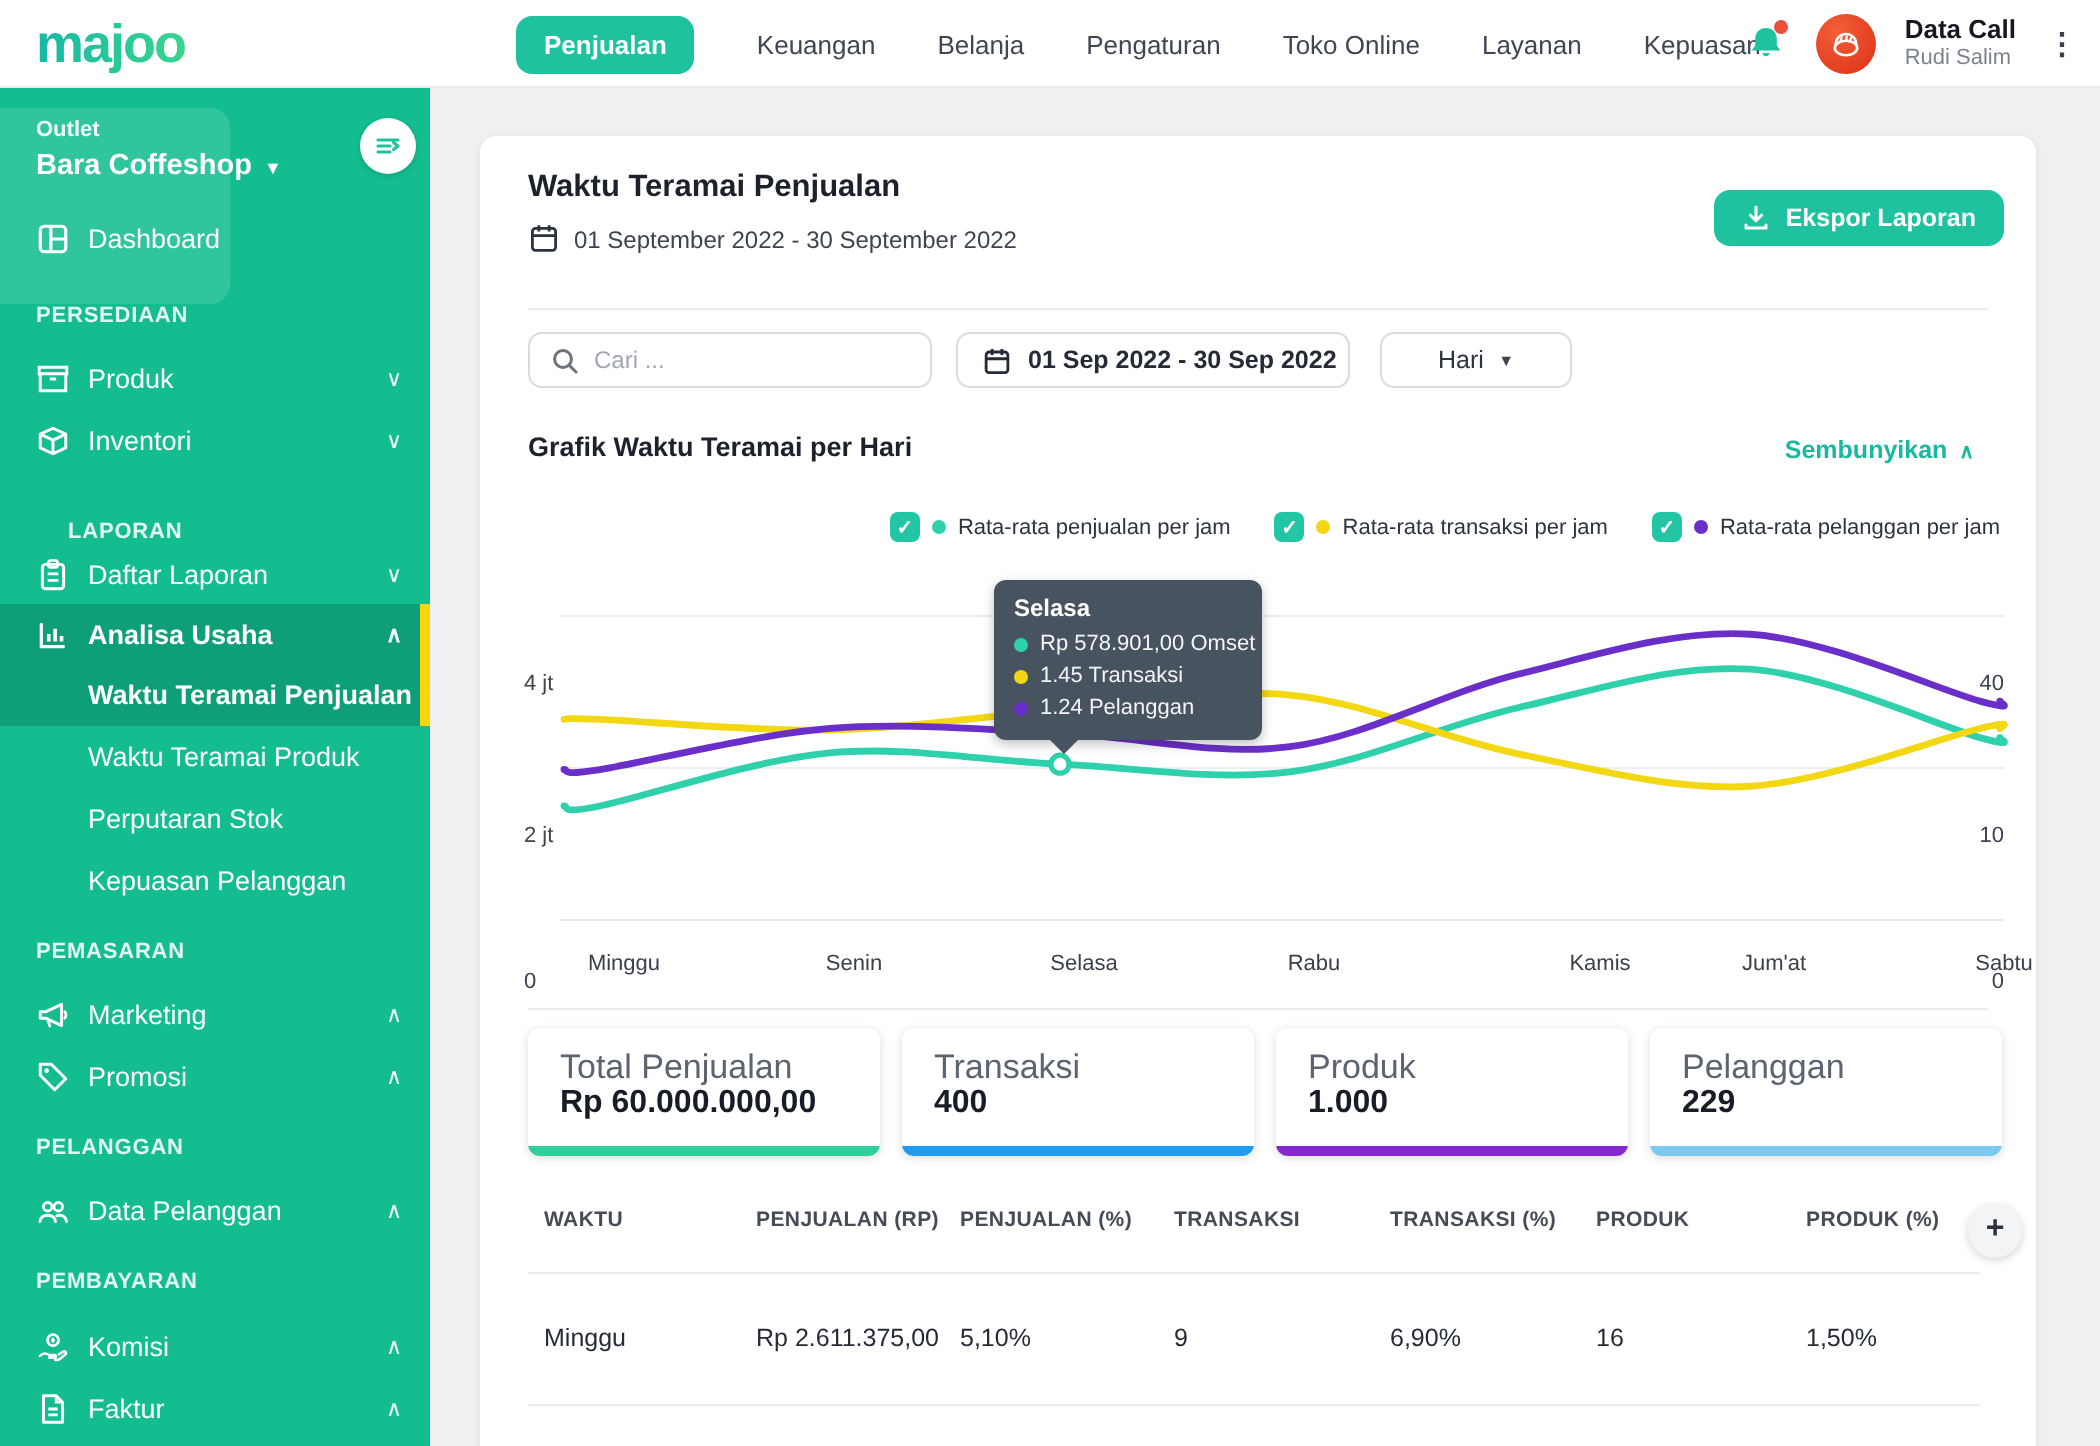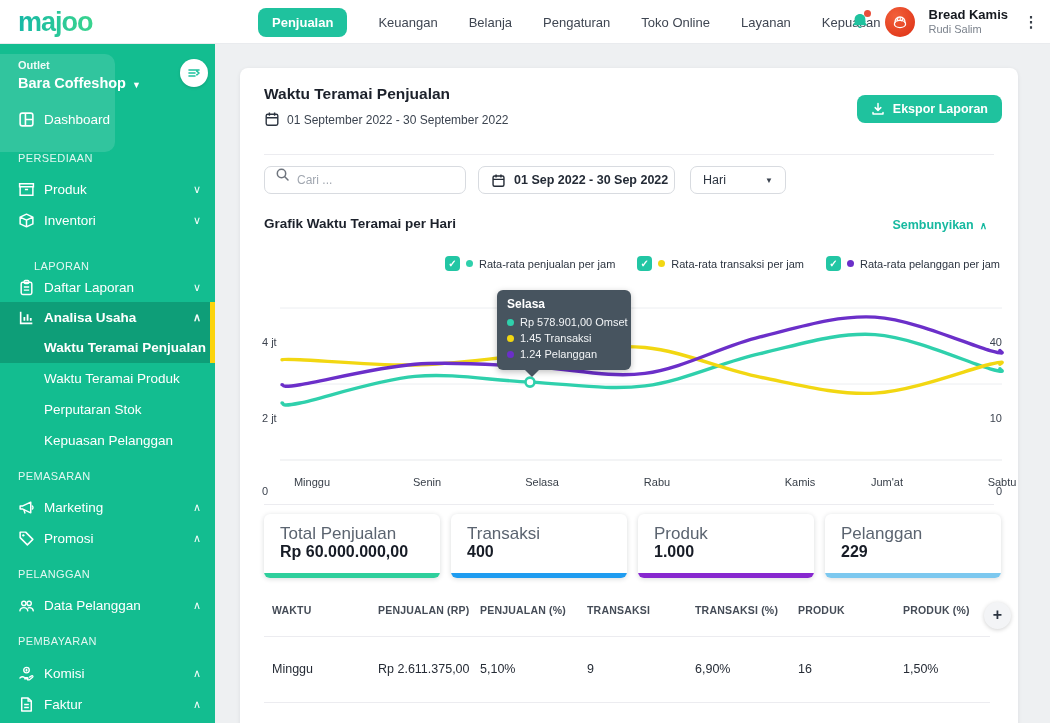--- a/index.html
+++ b/index.html
@@ -30,41 +30,41 @@
   .outlet-label { position:absolute; left:18px; top:15px; font-size:11px; font-weight:700; color:rgba(255,255,255,.92); }
   .outlet-name { position:absolute; left:18px; top:31px; font-size:14.5px; font-weight:700; cursor:pointer; }
   .outlet-name .caret-down { font-size:9px; margin-left:6px; }
   .caret-down::after { content:"\25BC"; }
   .collapse-btn { position:absolute; right:7px; top:15px; width:28px; height:28px; border-radius:50%; background:#fff; display:flex; align-items:center; justify-content:center; cursor:pointer; box-shadow:0 1px 3px rgba(0,0,0,.15); }
   .srow { position:absolute; left:0; width:215px; height:30px; display:flex; align-items:center; cursor:pointer; }
   .srow .sicon { width:17px; height:17px; margin-left:18px; margin-right:9px; flex:0 0 auto; }
   .srow .slabel { font-size:13.5px; }
   .srow .chev { position:absolute; right:14px; font-size:11px; color:rgba(255,255,255,.95); }
   .chev-up::after { content:"\2227"; } .chev-down::after { content:"\2228"; }
-  .ssec { position:absolute; left:18px; font-size:11px; font-weight:400; letter-spacing:.4px; color:rgba(255,255,255,.88); }
+  .ssec { position:absolute; left:18px; font-size:11px; font-weight:700; letter-spacing:.4px; color:rgba(255,255,255,.88); }
   .active-block { position:absolute; left:0; top:258px; width:215px; height:61px; background:#0e9e78; }
   .active-bar { position:absolute; right:0; top:258px; width:5px; height:61px; background:#fbd40d; }
   .ssub { position:absolute; left:0; width:215px; height:29px; display:flex; align-items:center; cursor:pointer; }
   .ssub .slabel { font-size:13.5px; margin-left:44px; }
   .ssub.current .slabel { font-weight:700; }
 
   
   .card { position:absolute; left:240px; top:68px; width:778px; height:700px; background:#fff; border-radius:8px; box-shadow:0 1px 4px rgba(20,30,40,.08); z-index:10; }
   .report-title { position:absolute; left:24px; top:17px; font-size:15.5px; font-weight:700; color:#1c212b; }
   .report-date { position:absolute; left:47px; top:45px; font-size:12px; color:#3c4450; }
   .cal-icon-a { position:absolute; left:24px; top:43px; width:16px; height:16px; }
   .export-btn { position:absolute; right:16px; top:27px; height:28px; padding:0 14px; background:#1fc29e; border-radius:8px; display:flex; align-items:center; gap:8px; color:#fff; font-size:12.5px; font-weight:700; cursor:pointer; }
   .hr { position:absolute; left:24px; width:730px; height:1px; background:#ececf0; }
-  .search-box { position:absolute; left:24px; top:98px; width:202px; height:28px; border:1px solid #d8dbe0; border-radius:7px; display:flex; }
+  .search-box { position:absolute; left:24px; top:98px; width:202px; height:28px; border:1px solid #d8dbe0; border-radius:7px; display:flex; align-items:center; }
   .search-box input { border:0; outline:none; width:150px; font-size:12px; color:#2c3440; font-family:"Liberation Sans", sans-serif; }
   .search-box input::placeholder { color:#a2a8b1; }
   .search-ic { width:15px; height:15px; margin:0 7px 0 10px; }
   .date-filter { position:absolute; left:238px; top:98px; width:197px; height:28px; border:1px solid #d8dbe0; border-radius:7px; display:flex; align-items:center; gap:8px; padding-left:12px; cursor:pointer; }
   .date-filter .txt { font-size:12.5px; font-weight:700; color:#242b36; }
-  .select-box { position:absolute; left:450px; top:98px; width:96px; height:28px; border:1px solid #d8dbe0; border-radius:7px; display:flex; align-items:center; justify-content:space-between; padding:0 12px; cursor:pointer; }
+  .select-box { position:absolute; left:450px; top:98px; width:96px; height:28px; border:1px solid #d8dbe0; border-radius:7px; display:flex; align-items:center; justify-content:space-between; padding:0 28px; cursor:pointer; }
   .select-box .txt { font-size:12.5px; color:#2c3440; }
   .select-box .caret-down { font-size:8px; color:#3c4450; }
   .chart-title { position:absolute; left:24px; top:148px; font-size:13.5px; font-weight:700; color:#1c212b; }
   .hide-link { position:absolute; right:31px; top:150px; font-size:12.5px; font-weight:700; color:#17b9a0; cursor:pointer; }
   .hide-link .chev { font-size:10px; margin-left:6px; }
   .hide-link .chev::after { content:"\2227"; }
 
   
   .legend { position:absolute; right:18px; top:188px; display:flex; gap:22px; align-items:center; }
   .legend-item { display:flex; align-items:center; gap:6px; cursor:pointer; }
@@ -126,21 +126,21 @@
       <span class="bell-dot"></span>
     </div>
     <div class="avatar">
       <svg class="icon" width="18" height="18" viewBox="0 0 18 18">
         <ellipse cx="9" cy="11" rx="5.6" ry="3.6" fill="none" stroke="#fff" stroke-width="1.3"></ellipse>
         <path d="M3.9 10c-.3-3.4 2-6 5.1-6s5.4 2.6 5.1 6" fill="none" stroke="#fff" stroke-width="1.3"></path>
         <path d="M7 5.2 6 8 M9.4 4.8 9 7.8 M11.8 5.6l-1.3 2.6" stroke="#fff" stroke-width="1.1" fill="none"></path>
       </svg>
     </div>
     <div class="user-names">
-      <div class="user-name">Bread Kamis</div>
+      <div class="user-name">Data Call</div>
       <div class="user-sub">Rudi Salim</div>
     </div>
     <div class="dots-v"></div>
   </div>
 </div>
 
 <div class="sidebar">
   <div class="ghost"></div>
   <div class="outlet-label">Outlet</div>
   <div class="outlet-name"><span>Bara Coffeshop</span><span class="caret-down"></span></div>

